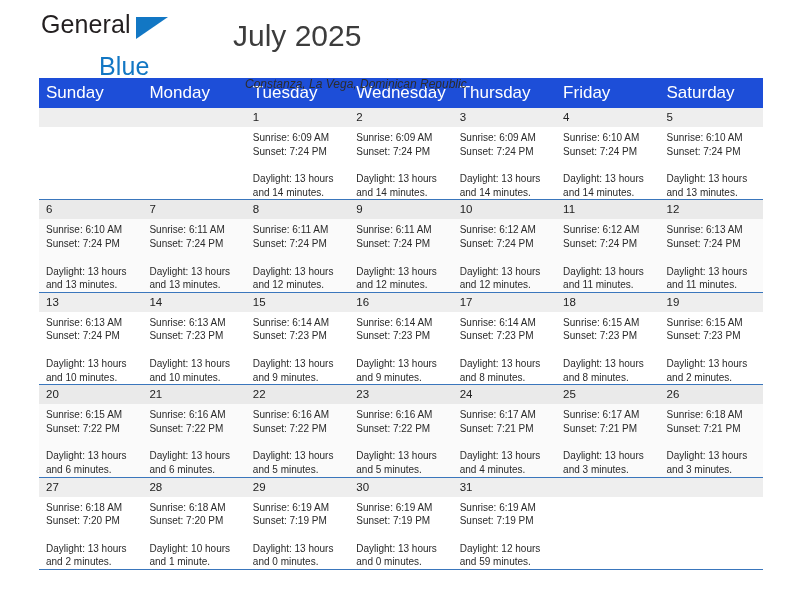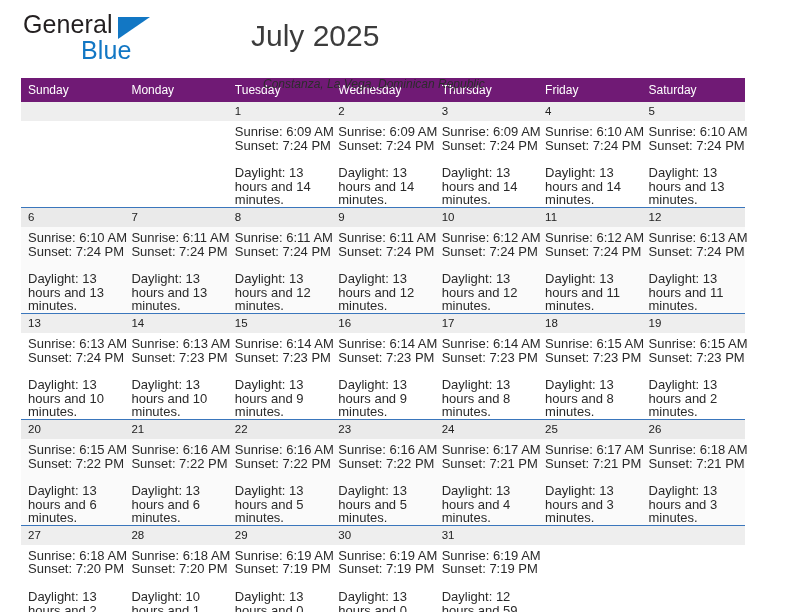--- a/index.html
+++ b/index.html
@@ -12,21 +12,21 @@
     background: #ffffff;
     font-family: "Liberation Sans", sans-serif;
     color: #222222;
     overflow: hidden;
   }
   .page {
     position: relative;
     width: 792px;
     height: 612px;
     box-sizing: border-box;
-    padding: 0 21px;
+    padding: 0 39px;
   }
 
   
   .topbar {
     position: relative;
     height: 74px;
   }
   .brand {
     position: absolute;
     left: 0px;
@@ -48,21 +48,21 @@
     left: 97px;
     top: 7px;
     width: 0;
     height: 0;
     border-left: 32px solid #1277c4;
     border-bottom: 22px solid transparent;
   }
   .brand-blue {
     position: absolute;
     left: 60px;
-    top: 26px;
+    top: 42px;
     font-size: 25px;
     color: #1277c4;
     letter-spacing: 0.1px;
   }
 
   .title-wrap {
     position: absolute;
     right: 0px;
     top: 10px;
     width: 520px;
@@ -85,23 +85,23 @@
   }
 
   
   table.calendar {
     width: 724px;
     border-collapse: collapse;
     table-layout: fixed;
     margin-top: 4px;
   }
   table.calendar th {
-    background: #701a75;
+    background: #1d4ed8;
     color: #ffffff;
-    font-size: 12px;
+    font-size: 17px;
     font-weight: normal;
     text-align: left;
     padding: 5px 0 5px 7px;
     height: 11px;
     border: none;
   }
   table.calendar td {
     vertical-align: top;
     padding: 0;
     border: none;
@@ -116,21 +116,21 @@
     color: #222222;
     padding: 3px 0 3px 7px;
     line-height: 13px;
     min-height: 13px;
   }
   td.alt .daynum {
     background: #eaeaea;
   }
   .info {
     padding: 4px 5px 0 7px;
-    font-size: 13px;
+    font-size: 10px;
     line-height: 13.6px;
     color: #2a2a2a;
   }
   .info div {
     white-space: nowrap;
   }
   .info .daylight {
     white-space: normal;
     margin-top: 14px;
   }

